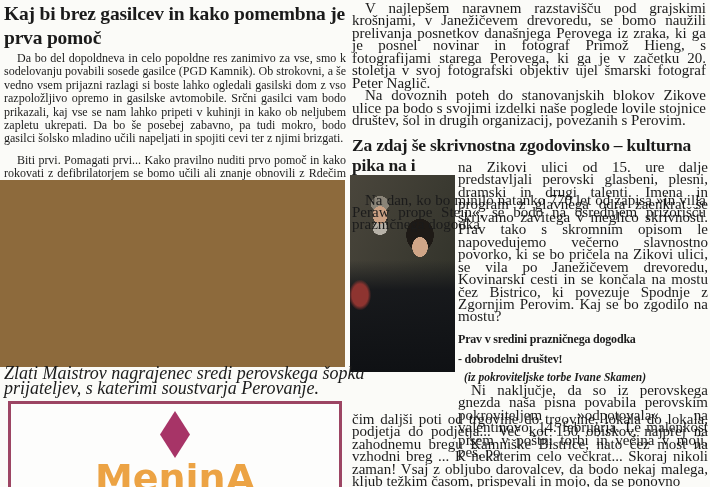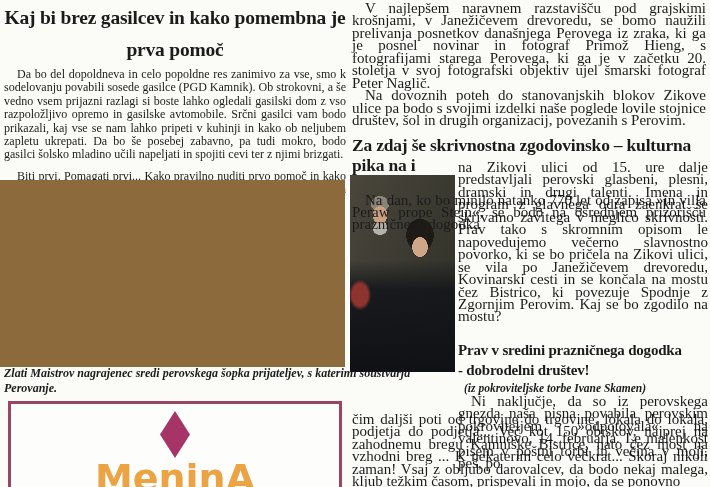--- a/index.html
+++ b/index.html
@@ -5,21 +5,21 @@
   * { margin:0; padding:0; box-sizing:border-box; }
   html,body { background:#e8e8e6; }
   .page {
     position:relative; width:710px; height:487px; overflow:hidden;
     background:#fbfbf8; color:#1b1b1b;
     font-family:"Liberation Serif", serif;
   }
   
   .left-col { position:absolute; left:4px; top:2px; width:342px; }
   .headline-1 {
-    font-size:19.5px; font-weight:bold; line-height:32px; letter-spacing:-0.2px;text-align:center;
+    font-size:19.5px; font-weight:bold; line-height:24px; letter-spacing:-0.2px;
   }
   .body-left {
     margin-top:2px; font-size:12px; line-height:13.4px;
     text-align:justify; text-indent:13px;
   }
   .body-left + .body-left { margin-top:8px; }
   
   .photo-main {
     position:absolute; left:0; top:180px; width:345px; height:187px;
     background-color:#8d6a3c;
@@ -63,36 +63,36 @@
       radial-gradient(ellipse 12px 11px at 30px 53px, #b7b2a8 62%, rgba(0,0,0,0) 63%),
       radial-gradient(ellipse 15px 13px at 30px 29px, #8a8478 60%, rgba(0,0,0,0) 61%),
       radial-gradient(ellipse 14px 18px at 70px 72px, #d0a688 55%, rgba(0,0,0,0) 56%),
       radial-gradient(ellipse 22px 26px at 70px 60px, #1e1a16 62%, rgba(0,0,0,0) 63%),
       radial-gradient(ellipse 16px 22px at 10px 120px,#8e3430 50%, rgba(0,0,0,0) 70%),
       linear-gradient(rgba(0,0,0,0) 85px, rgba(20,22,26,0.9) 115px, #0f1114 197px),
       linear-gradient(115deg, #4a463c, #2c2e26);
   }
   .caption {
     position:absolute; left:4px; top:366px; width:424px;
-    font-size:12px; line-height:15px; font-weight:bold; font-style:italic;
+    font-size:18px; line-height:15px; font-weight:normal; font-style:italic;
     text-align:left;
   }
   
   .right-col { position:absolute; left:352px; top:2px; width:354px; }
   .body-right {
     font-size:15px; line-height:12.45px; text-align:justify; text-indent:13px;
   }
   .headline-2 {
     margin-top:8px; font-size:17.5px; font-weight:bold; line-height:20px; letter-spacing:-0.2px;
   }
   .p3-intro { margin-top:19px; }
   .narrow-col { position:absolute; left:458px; top:161px; width:250px; }
   .no-indent { text-indent:0; }
   .headline-3 {
-    margin-top:17px; font-size:15px; font-weight:bold; line-height:20px; letter-spacing:-0.2px;
+    margin-top:6px; font-size:12px; font-weight:bold; line-height:20px; letter-spacing:-0.2px;
   }
   .byline {
     margin-top:2px; font-size:11.5px; line-height:13px;
     font-style:italic; font-weight:700; text-indent:6px;
   }
   .p4-full { position:absolute; left:352px; top:413px; width:356px; }
   
   .ad-box {
     position:absolute; left:8px; top:401px; width:334px; height:100px;
     background:#fdfdfc; border:3px solid #9c4563;

